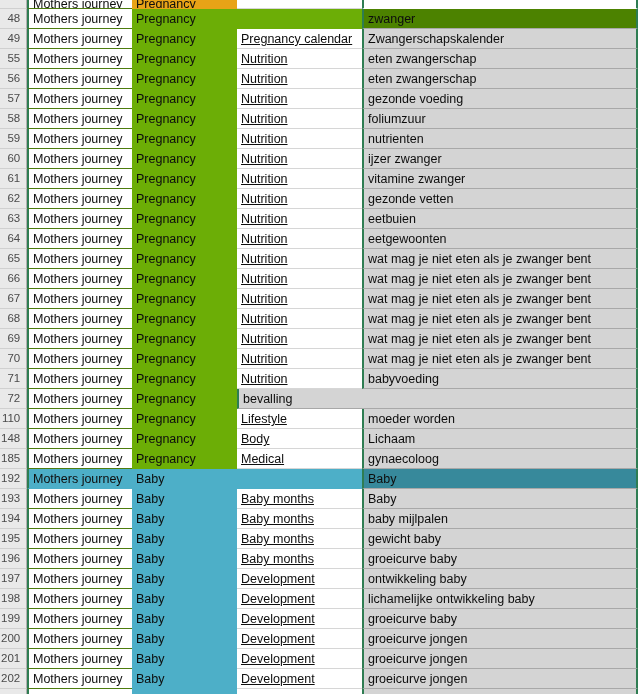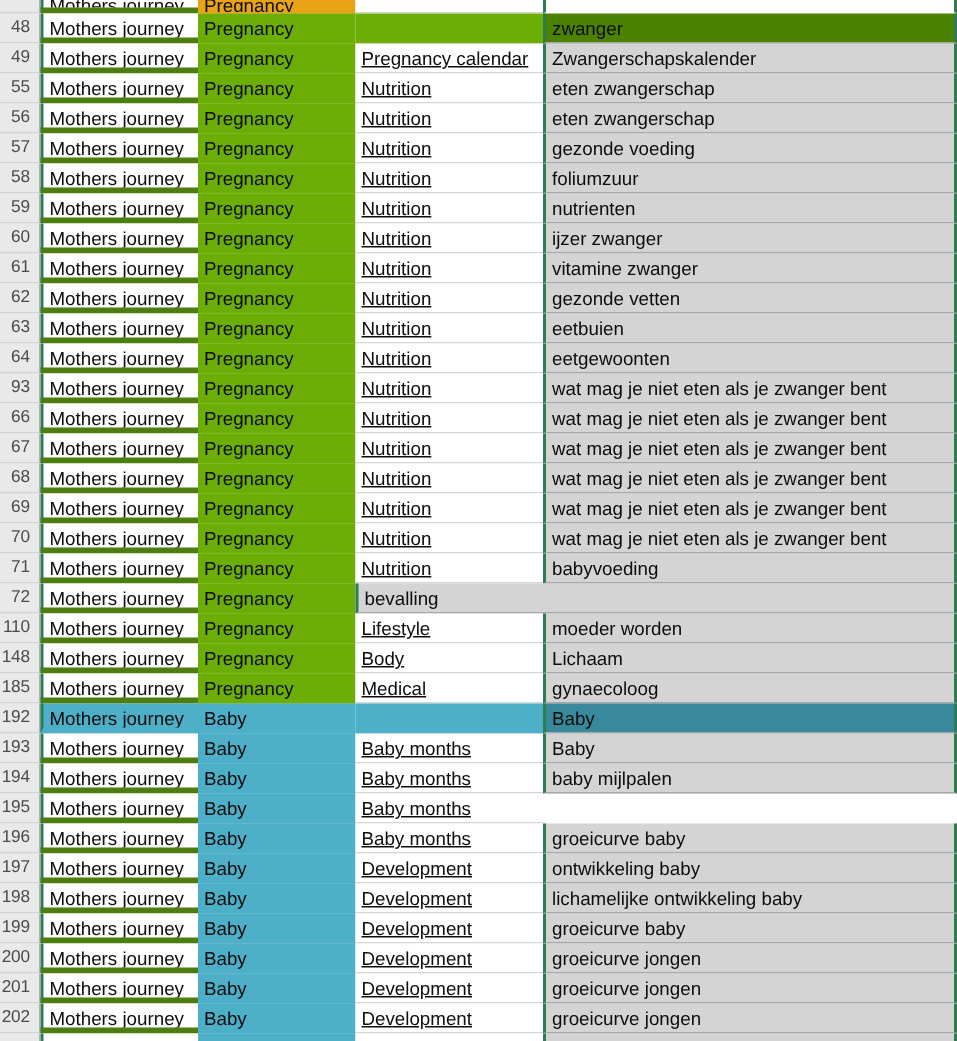--- a/index.html
+++ b/index.html
@@ -43,21 +43,21 @@
     font-size: 12.5px;
     line-height: 20px;
     color: #0d0d0d;
     padding-left: 4px;
     overflow: hidden;
     white-space: nowrap;
   }
   .c-a {
     width: 105px; min-width: 105px;
     background: #ffffff;
-    border-bottom: 4px solid #4d7c0f;
+    border-bottom: 1px solid #4d7c0f;
     border-left: 2px solid #2e7d52;
   }
   .c-b {
     width: 105px; min-width: 105px;
     background: #ffffff;
     border-bottom: 1px solid #d6d6d6;
   }
   .c-c {
     width: 125px; min-width: 125px;
     background: #ffffff;
@@ -192,21 +192,21 @@
       <div class="cell c-d">eetbuien</div>
     </div>
     <div class="row">
       <div class="rowhead">64</div>
       <div class="cell c-a">Mothers journey</div>
       <div class="cell c-b fill-green">Pregnancy</div>
       <div class="cell c-c">Nutrition</div>
       <div class="cell c-d">eetgewoonten</div>
     </div>
     <div class="row">
-      <div class="rowhead">93</div>
+      <div class="rowhead">65</div>
       <div class="cell c-a">Mothers journey</div>
       <div class="cell c-b fill-green">Pregnancy</div>
       <div class="cell c-c">Nutrition</div>
       <div class="cell c-d">wat mag je niet eten als je zwanger bent</div>
     </div>
     <div class="row">
       <div class="rowhead">66</div>
       <div class="cell c-a">Mothers journey</div>
       <div class="cell c-b fill-green">Pregnancy</div>
       <div class="cell c-c">Nutrition</div>
@@ -293,20 +293,21 @@
       <div class="cell c-a">Mothers journey</div>
       <div class="cell c-b fill-teal">Baby</div>
       <div class="cell c-c">Baby months</div>
       <div class="cell c-d">baby mijlpalen</div>
     </div>
     <div class="row">
       <div class="rowhead">195</div>
       <div class="cell c-a">Mothers journey</div>
       <div class="cell c-b fill-teal">Baby</div>
       <div class="cell c-c">Baby months</div>
+      <div class="cell c-d">gewicht baby</div>
     </div>
     <div class="row">
       <div class="rowhead">196</div>
       <div class="cell c-a">Mothers journey</div>
       <div class="cell c-b fill-teal">Baby</div>
       <div class="cell c-c">Baby months</div>
       <div class="cell c-d">groeicurve baby</div>
     </div>
     <div class="row">
       <div class="rowhead">197</div>

